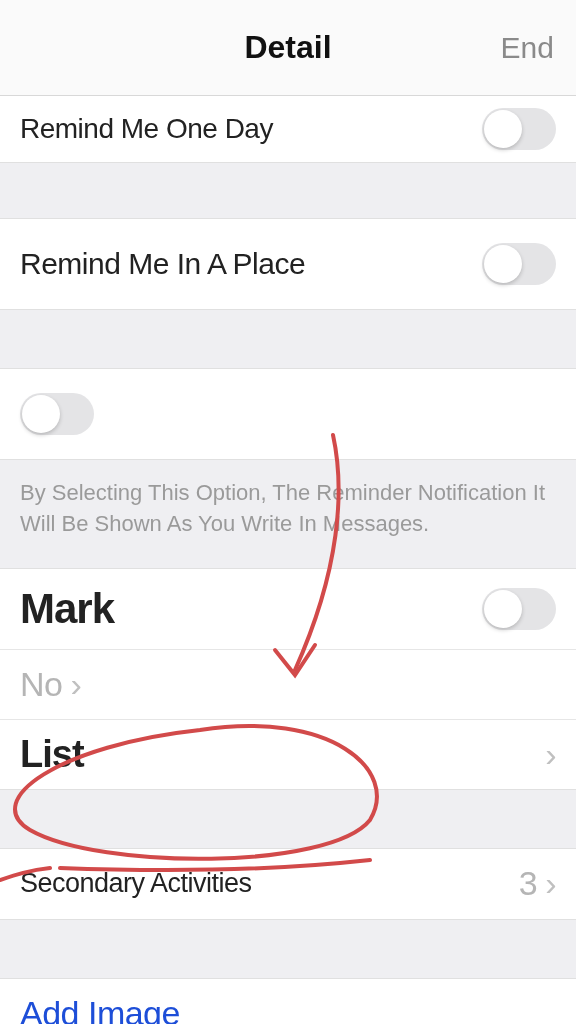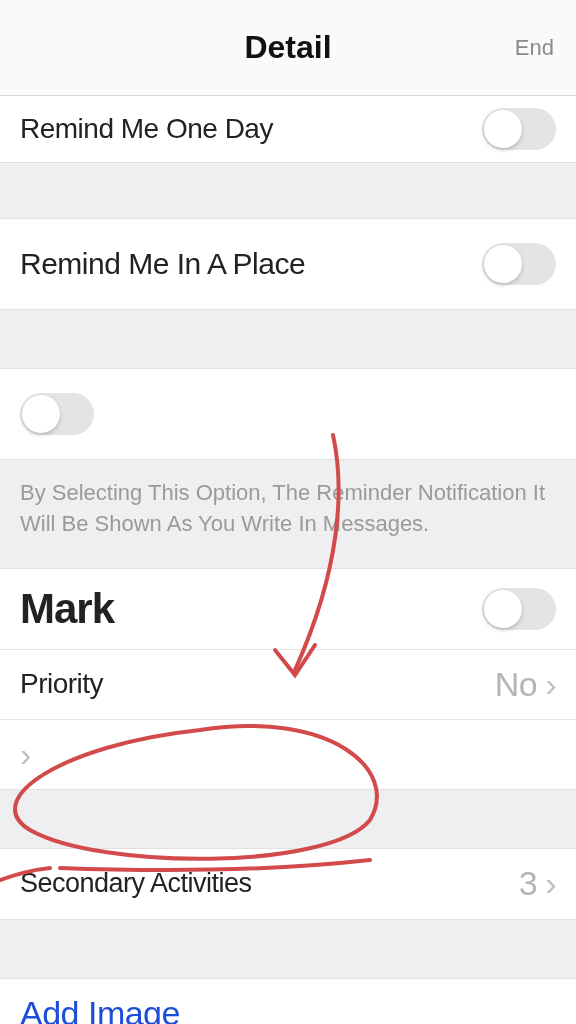--- a/index.html
+++ b/index.html
@@ -21,21 +21,21 @@
     position: relative;
   }
   .header-title {
     font-size: 32px;
     font-weight: 600;
     color: #111;
   }
   .header-end {
     position: absolute;
     right: 22px;
-    font-size: 22px;
+    font-size: 30px;
     color: #8a8a8a;
   }
   .section {
     background: #fff;
     border-top: 1px solid #e0e0e0;
     border-bottom: 1px solid #e0e0e0;
   }
   .row {
     min-height: 70px;
     padding: 12px 20px;
@@ -134,27 +134,27 @@
 </div>
 
 <div class="footer-note">By Selecting This Option, The Reminder Notification It Will Be Shown As You Write In Messages.</div>
 
 <div class="section">
   <div class="row" style="min-height:80px;">
     <div class="row-label huge">Mark</div>
     <div class="toggle"></div>
   </div>
   <div class="row">
-    <div class="row-label" style="font-size:28px;">Priority</div>
     <div class="row-value">
       <span>No</span>
       <span class="chevron">›</span>
     </div>
   </div>
   <div class="row">
+    <div class="row-label big">List</div>
     <div class="row-value">
       <span class="chevron">›</span>
     </div>
   </div>
 </div>
 
 <div class="gap-med"></div>
 
 <div class="section">
   <div class="row">

